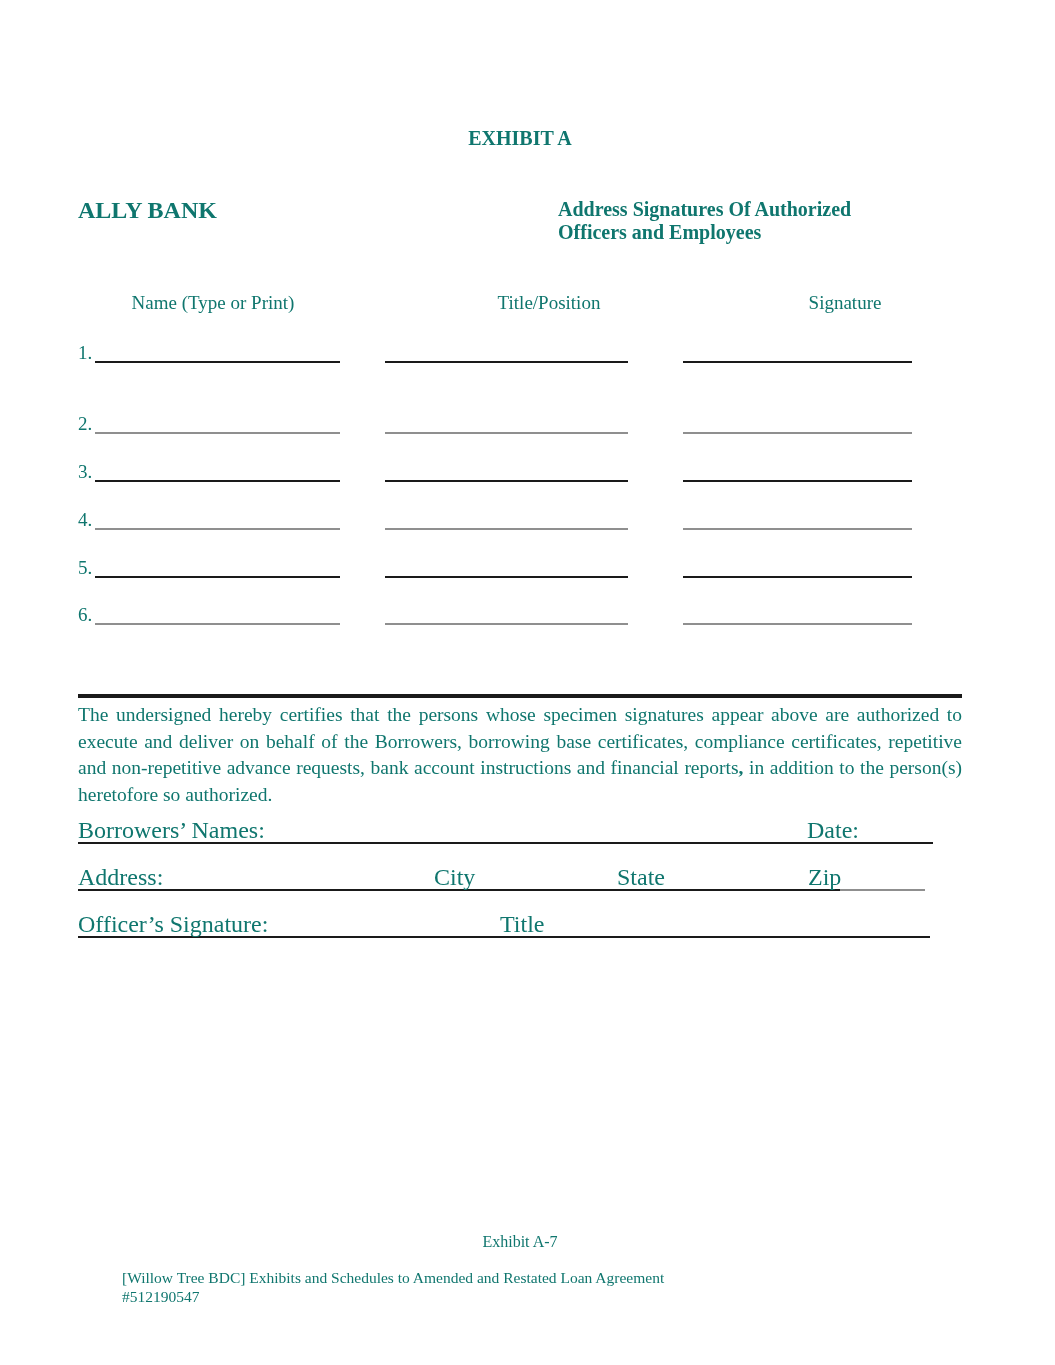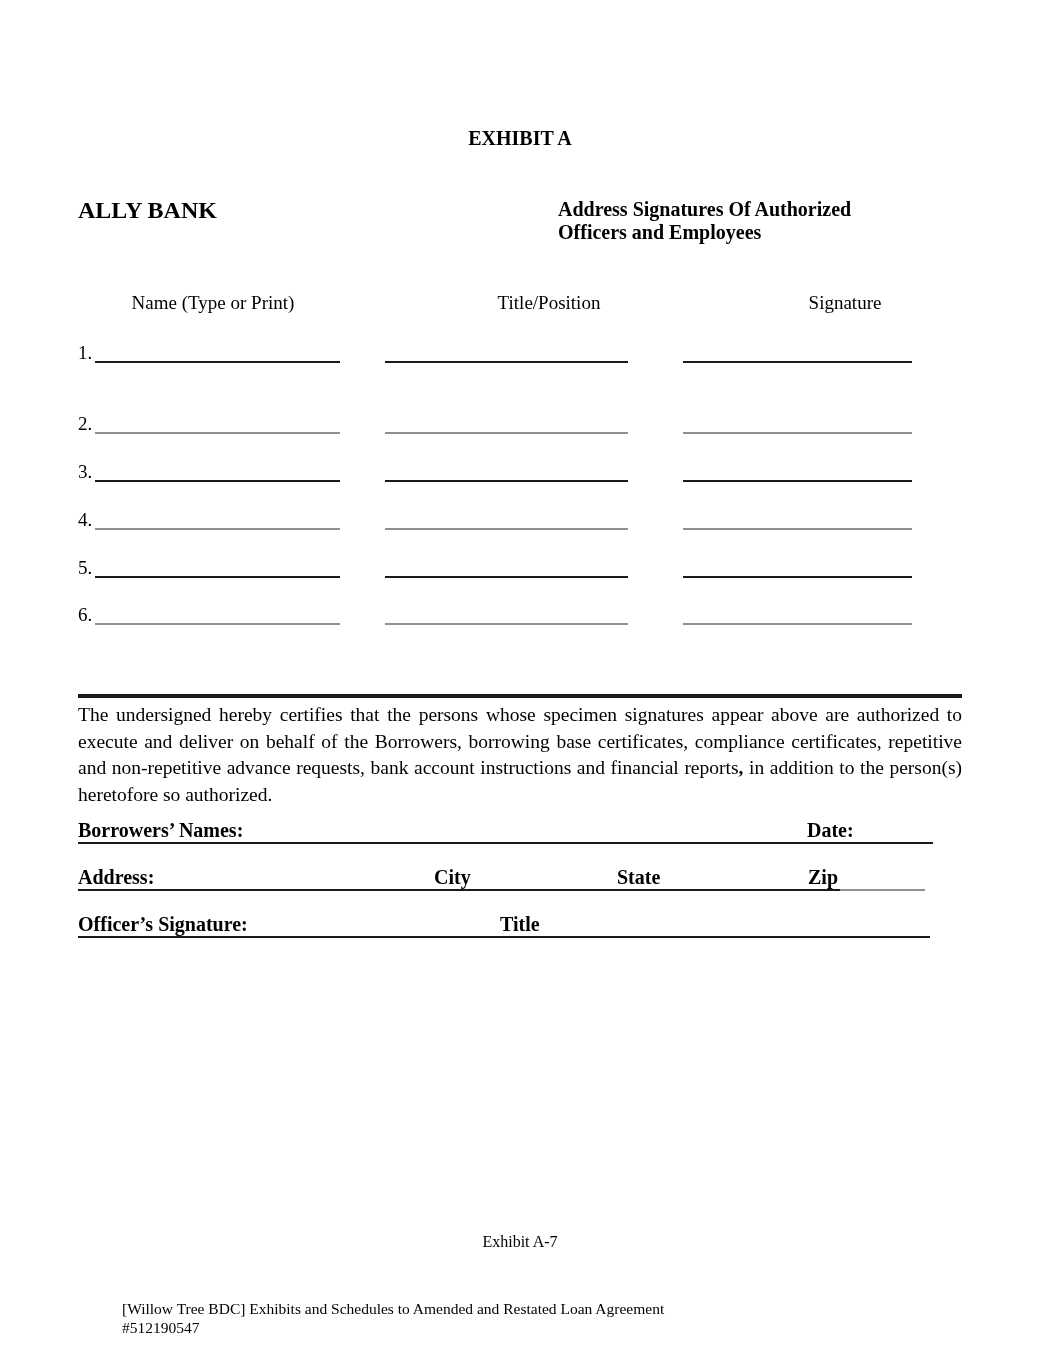--- a/index.html
+++ b/index.html
@@ -6,21 +6,21 @@
     margin: 0;
     padding: 0;
     background: #ffffff;
   }
   #page {
     position: relative;
     width: 977px;
     height: 1365px;
     background: #ffffff;
     font-family: "Liberation Serif", serif;
-    color: #000000;
+    color: #0f766e;
     overflow: hidden;
   }
   .abs { position: absolute; }
 
   
   .exhibit-title {
     left: 78px; top: 127px; width: 884px;
     text-align: center;
     font-weight: bold;
     font-size: 20px;
@@ -94,24 +94,23 @@
   
   .field-row {
     position: absolute;
     left: 78px;
     height: 27px;
     border-bottom: 2px solid #1a1a1a;
   }
   .field-row .lbl {
     position: absolute;
     bottom: 0;
-    font-size: 20px;
+    font-size: 24px;
     line-height: 24px;
     white-space: nowrap;
-    font-weight: bold;
   }
   .row-borrowers { top: 815px; width: 855px; }
   .row-address   { top: 862px; width: 847px; }
   .row-officer   { top: 909px; width: 852px; }
 
   .lbl-borrowers { left: 0; }
   .lbl-date      { left: 729px; }
   .lbl-address   { left: 0; }
   .lbl-city      { left: 356px; }
   .lbl-state     { left: 539px; }
@@ -130,21 +129,20 @@
   .footer-page-label {
     left: 78px; top: 1233px; width: 884px;
     text-align: center;
     font-size: 16px;
     line-height: 18px;
   }
   .footer-doc {
     left: 122px; top: 1268px; width: 700px;
     font-size: 15.5px;
     line-height: 19px;
-    margin-top: 31px;
   }
 </style>
 </head>
 <body>
 
 <div id="page">
 
   <div class="abs exhibit-title">EXHIBIT A</div>
 
   <div class="abs bank-name">ALLY BANK</div>

